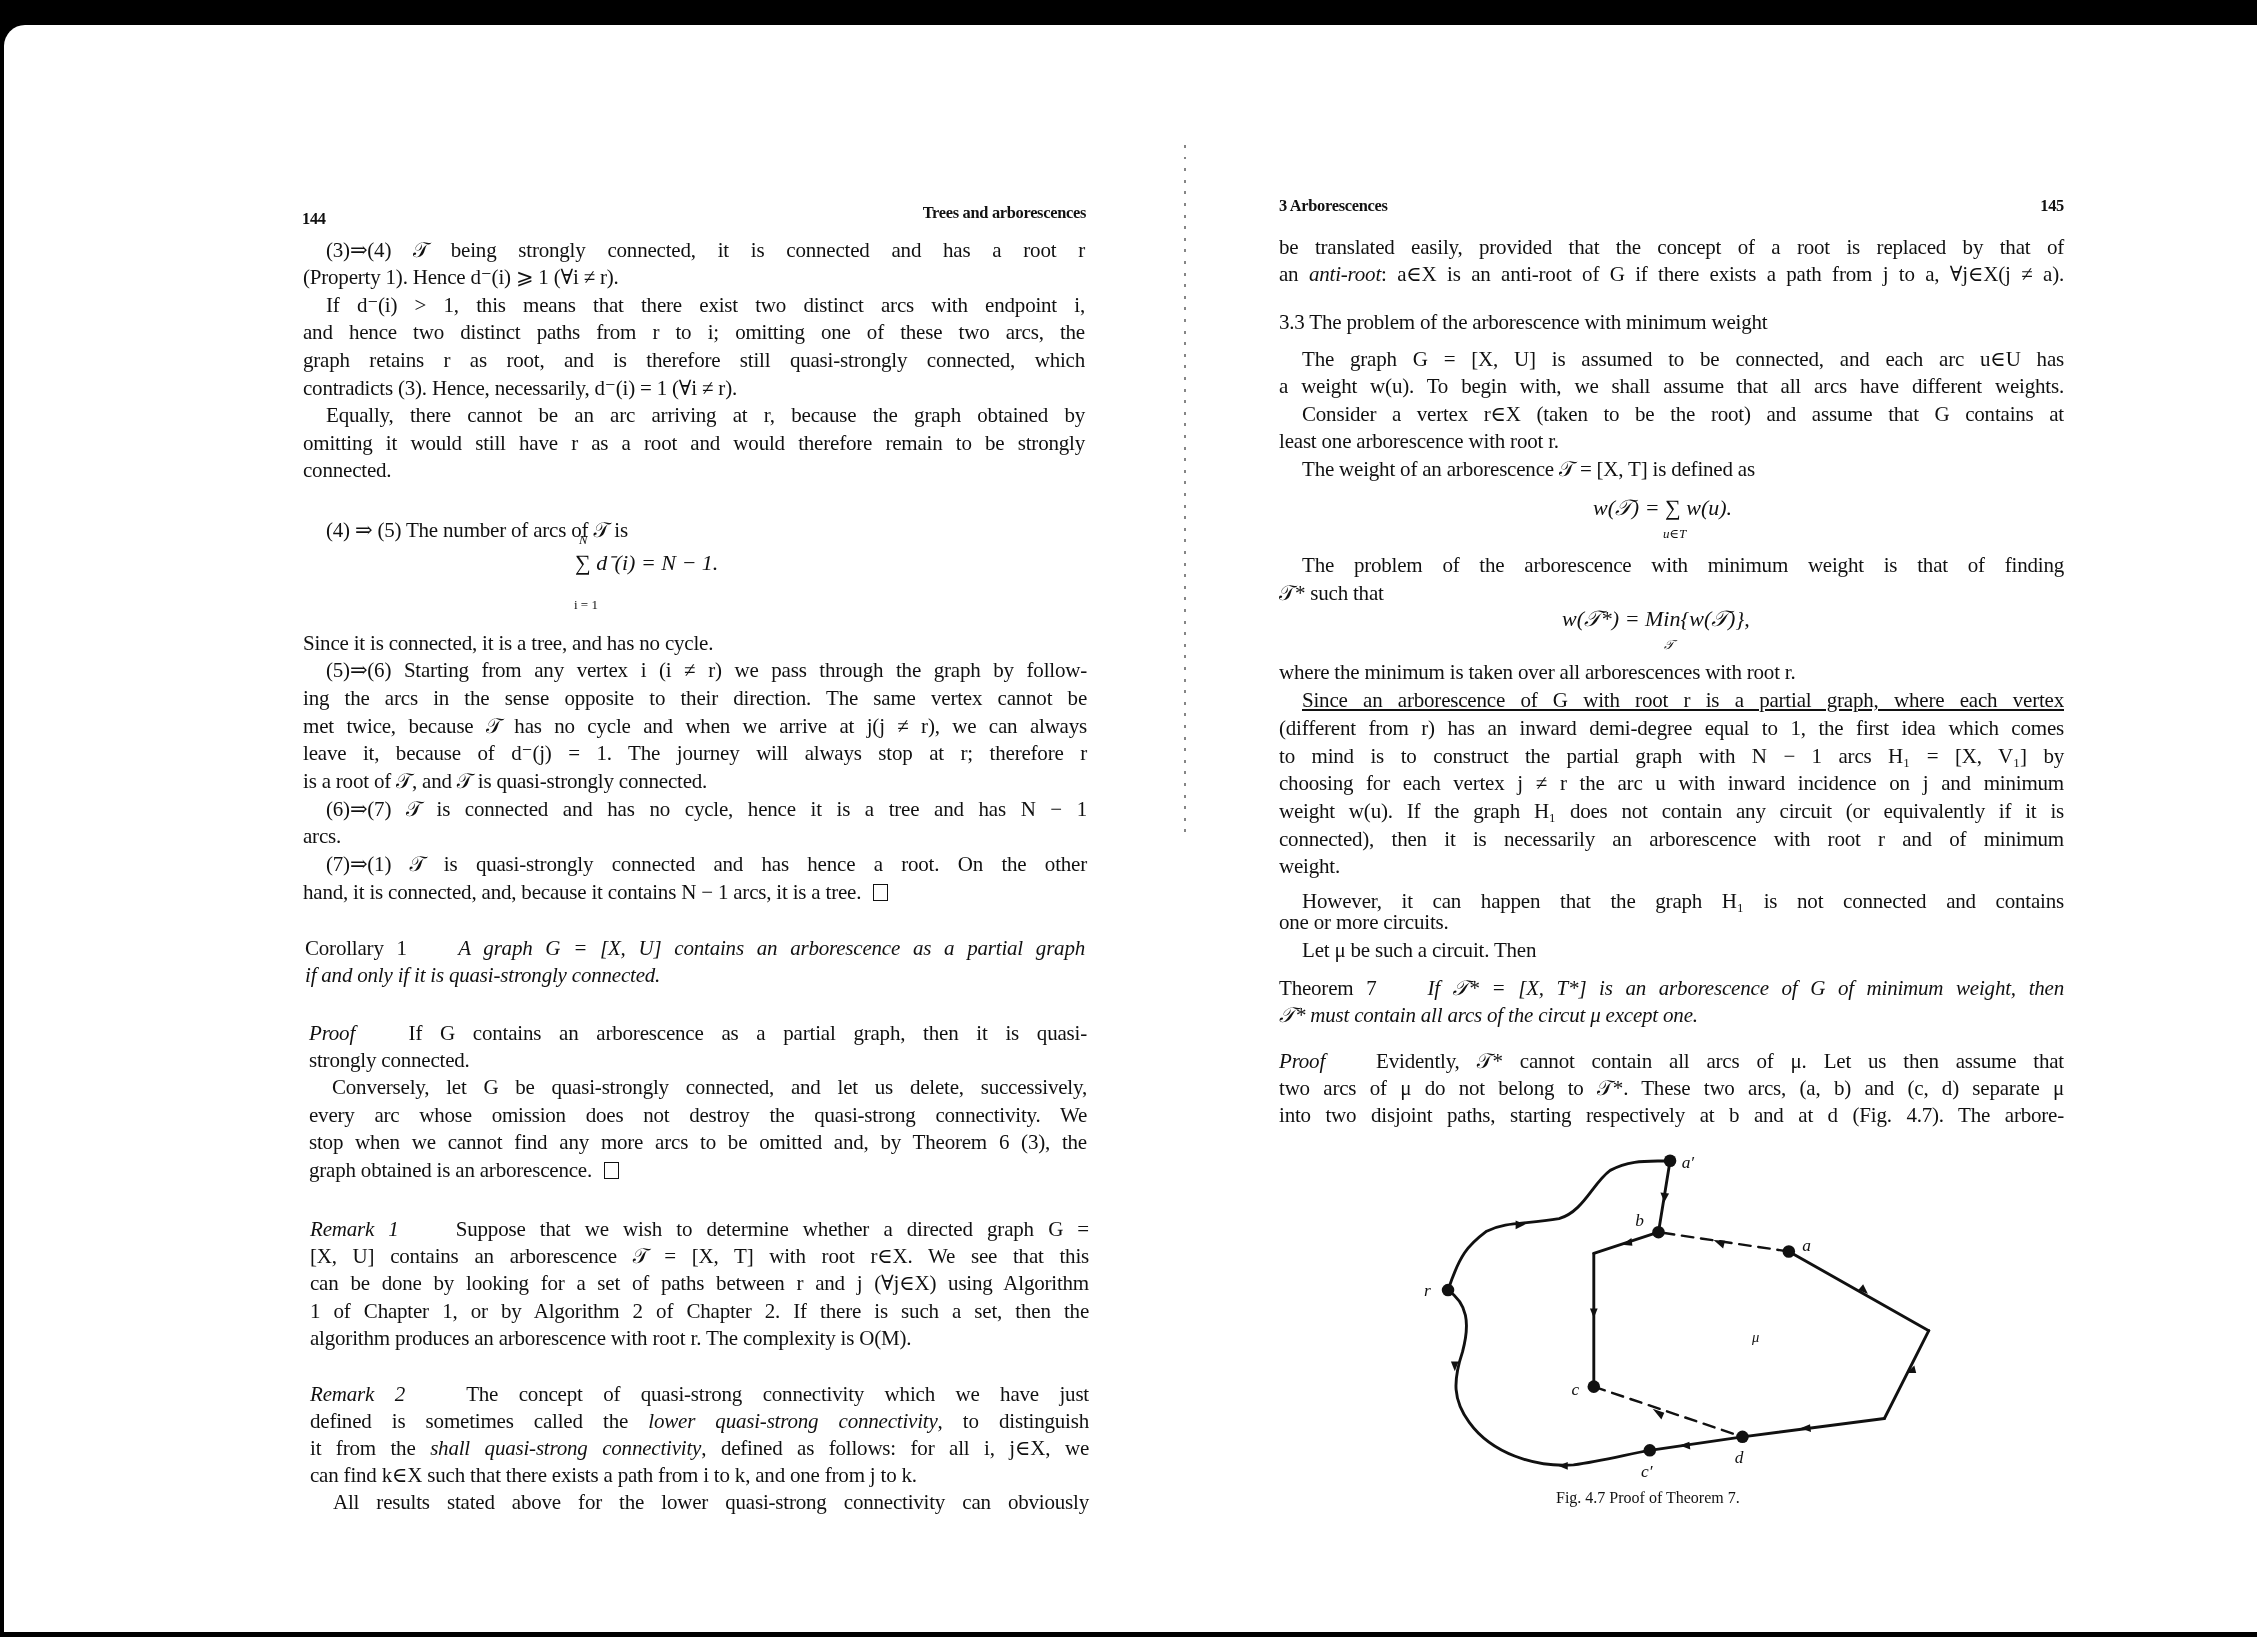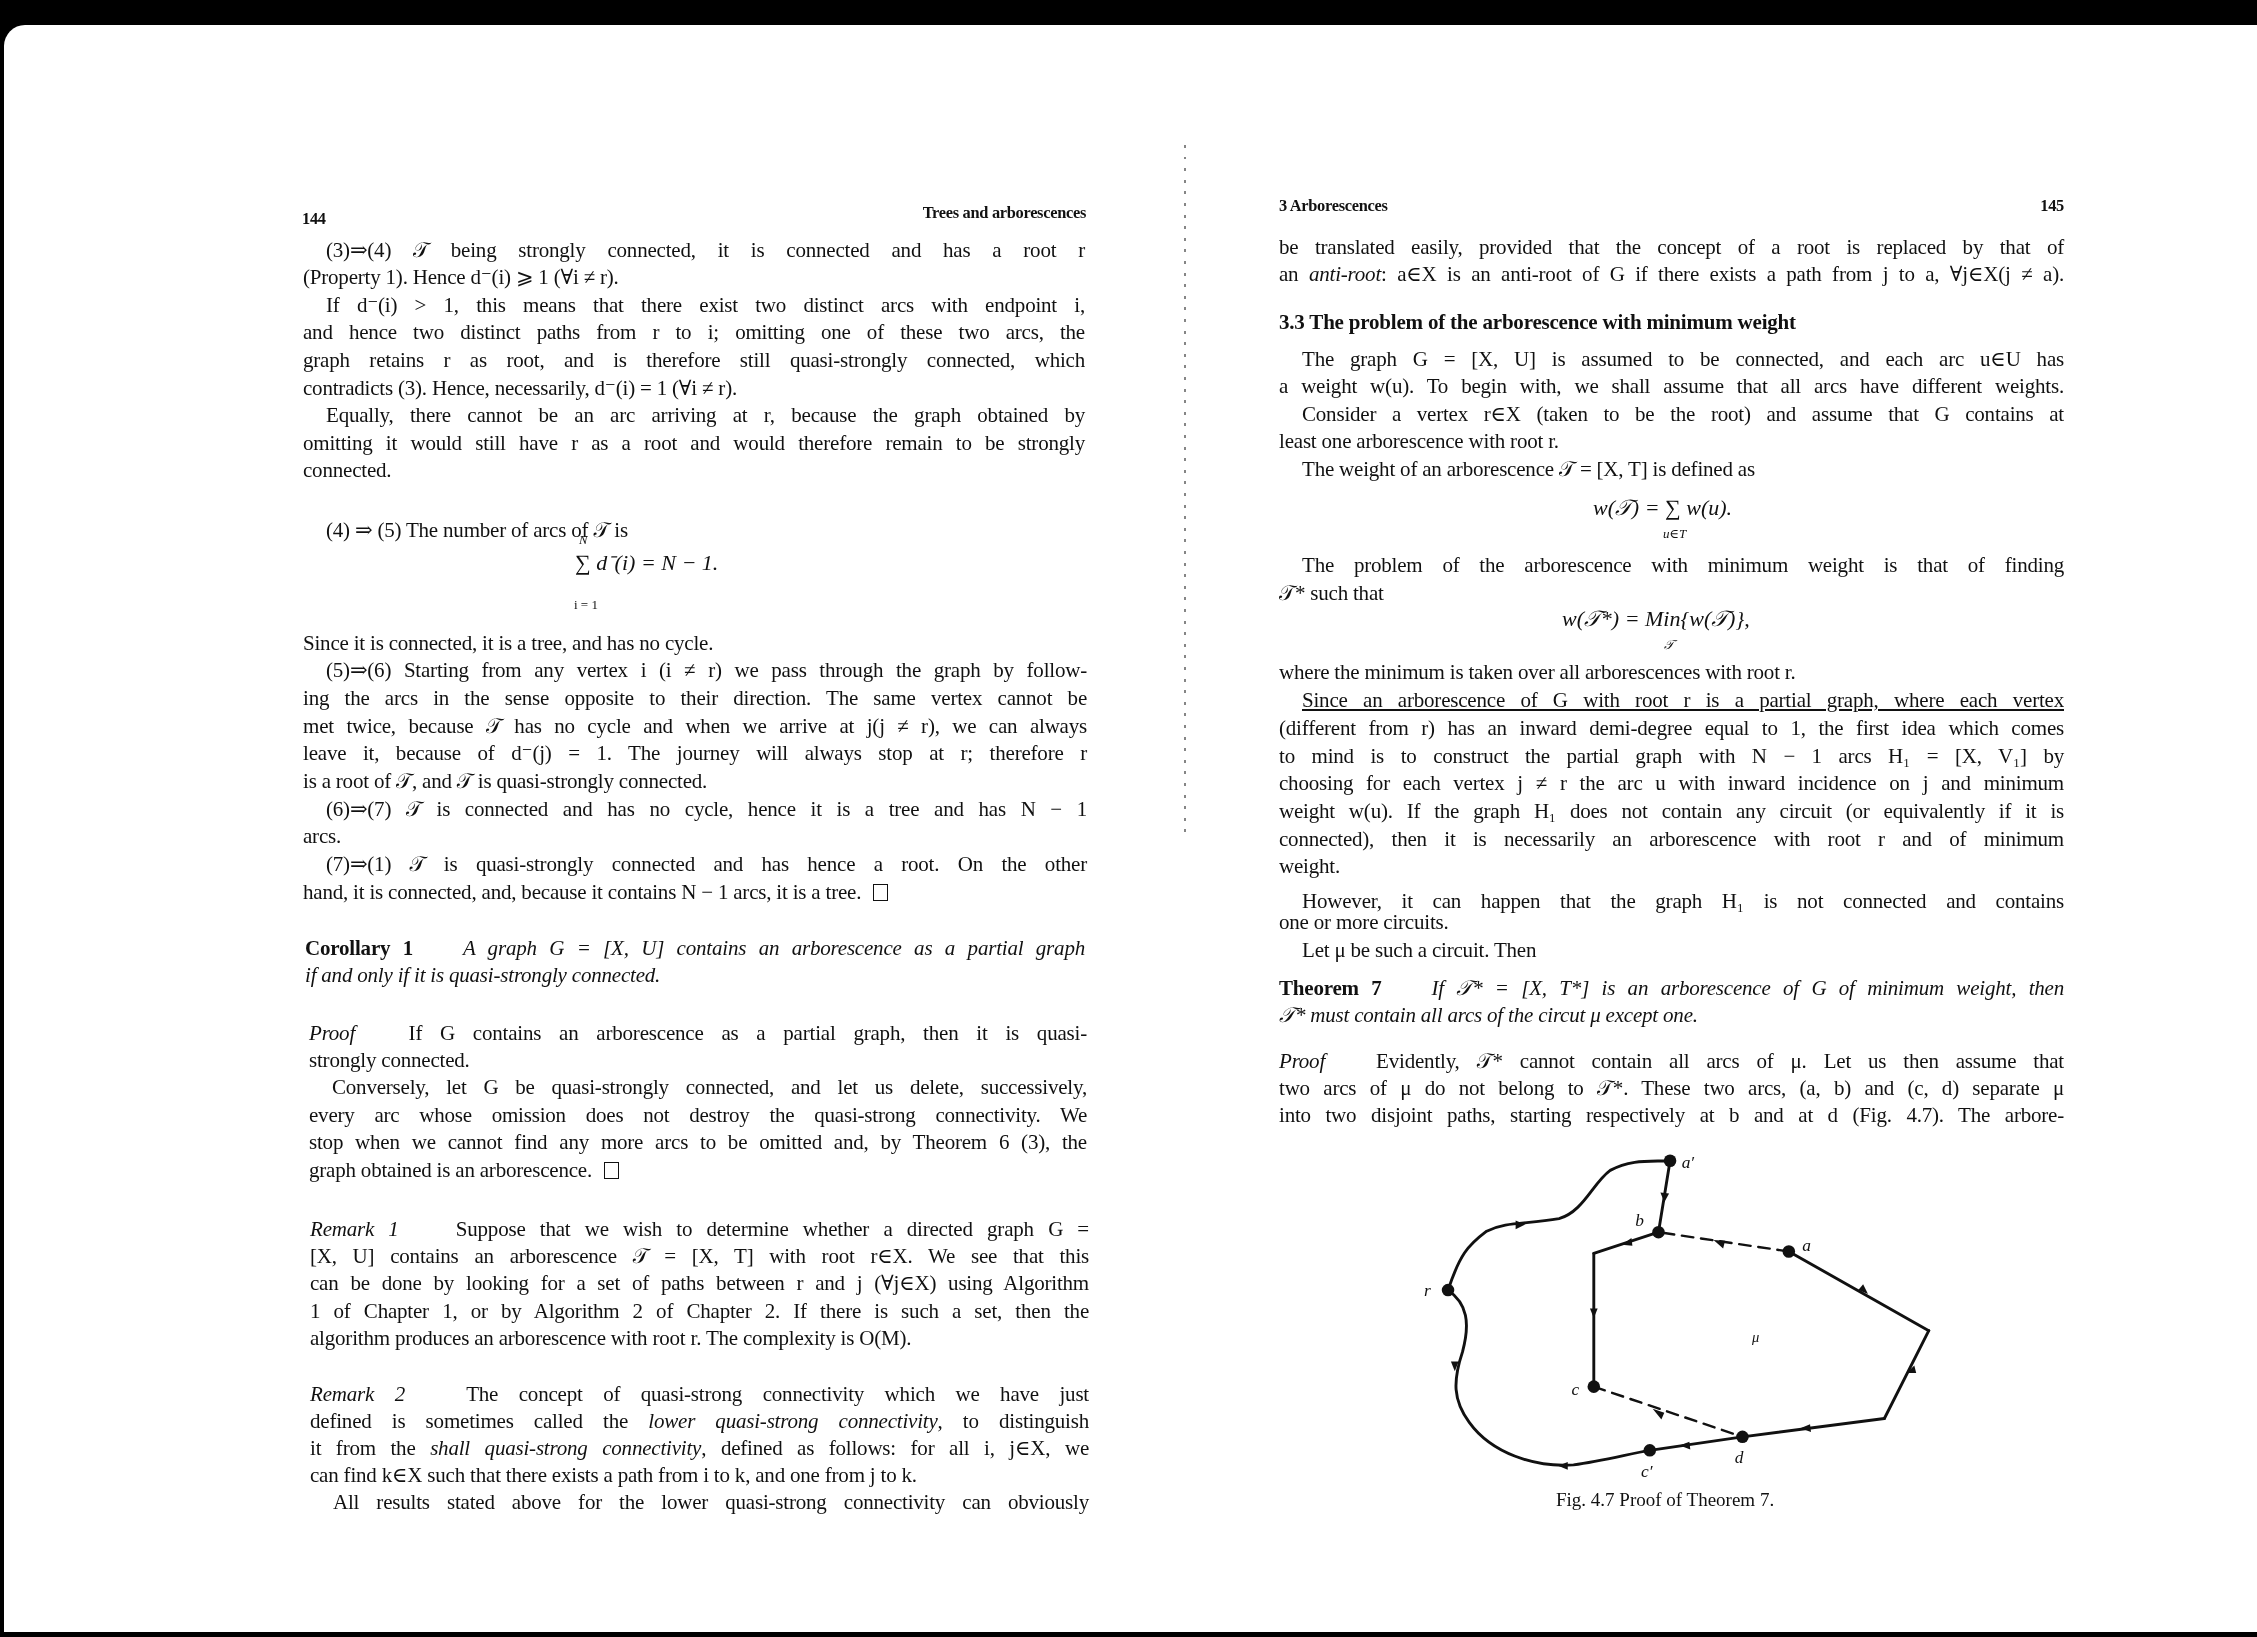--- a/index.html
+++ b/index.html
@@ -4,27 +4,27 @@
 <style>
   html,body{margin:0;padding:0;}
   body{width:2257px;height:1638px;background:#000;position:relative;overflow:hidden;
        font-family:"Liberation Serif","DejaVu Serif",serif;color:#111;}
   .sheet{position:absolute;left:3.9px;top:25px;width:2254px;height:1607px;background:#fff;
          border-top-left-radius:21px;}
   .runhead{position:absolute;top:203px;font-weight:bold;font-size:16.4px;letter-spacing:-0.3px;}
   .ln{position:absolute;font-size:21px;line-height:27px;white-space:nowrap;letter-spacing:-0.2px;}
   .just{text-align:justify;text-align-last:justify;}
   .it{font-style:italic;}
-  .bd{font-weight:bold;}
+  .bd{font-weight:normal;}
   .eq{position:absolute;font-size:22px;white-space:nowrap;}
   .sm{font-size:13px;}
   .qed{display:inline-block;width:13.5px;height:14.5px;border:1.4px solid #111;vertical-align:-1.9px;margin-left:11.6px;}
   .gutter{position:absolute;left:1184px;top:145px;width:1.9px;height:695px;
           background:repeating-linear-gradient(to bottom,#222 0 2.9px,transparent 2.9px 11.6px);opacity:.55;}
-  .caption{position:absolute;font-size:19px;white-space:nowrap;}
+  .caption{position:absolute;font-size:16px;white-space:nowrap;}
   svg text{font-family:"Liberation Serif",serif;font-style:italic;font-size:18px;fill:#111;}
 </style>
 </head>
 <body>
 
 <div class="sheet"></div>
 <div class="gutter"></div>
 
 <div>
   <div class="runhead" style="left:302px;top:209px;">144</div>

